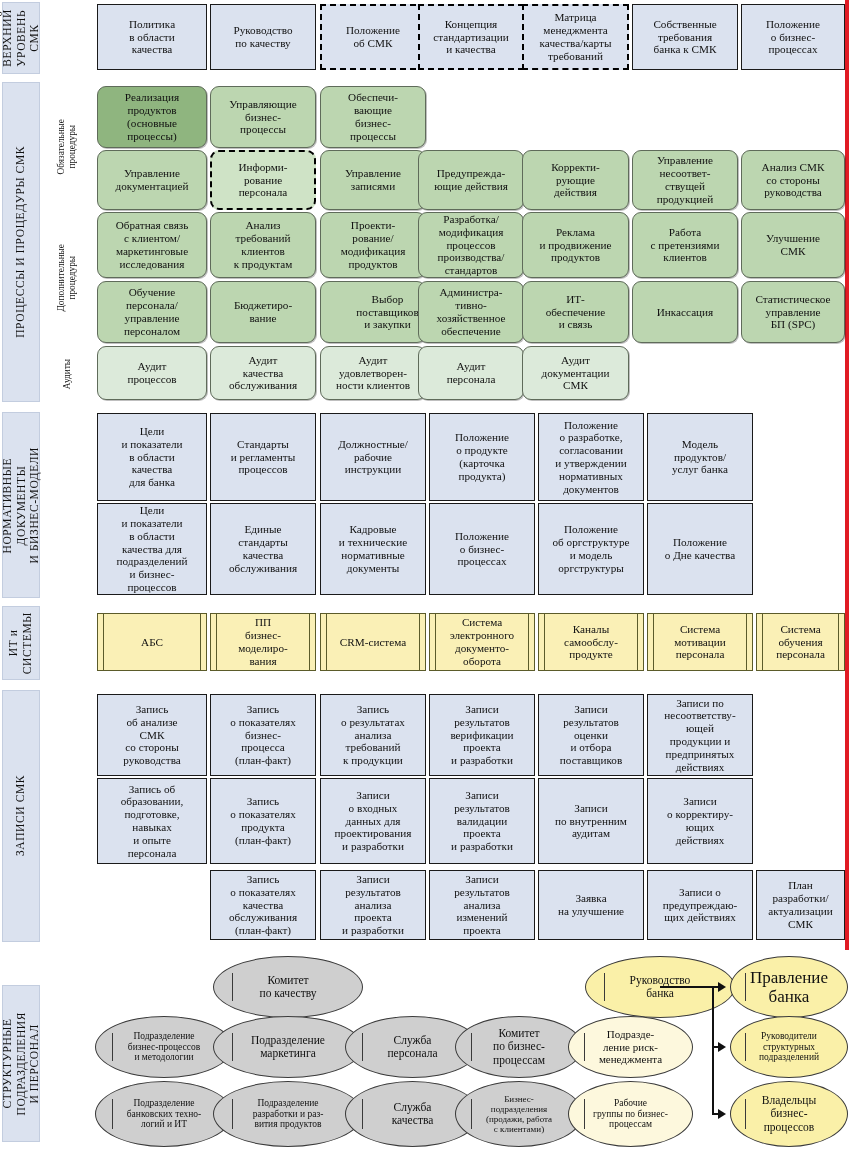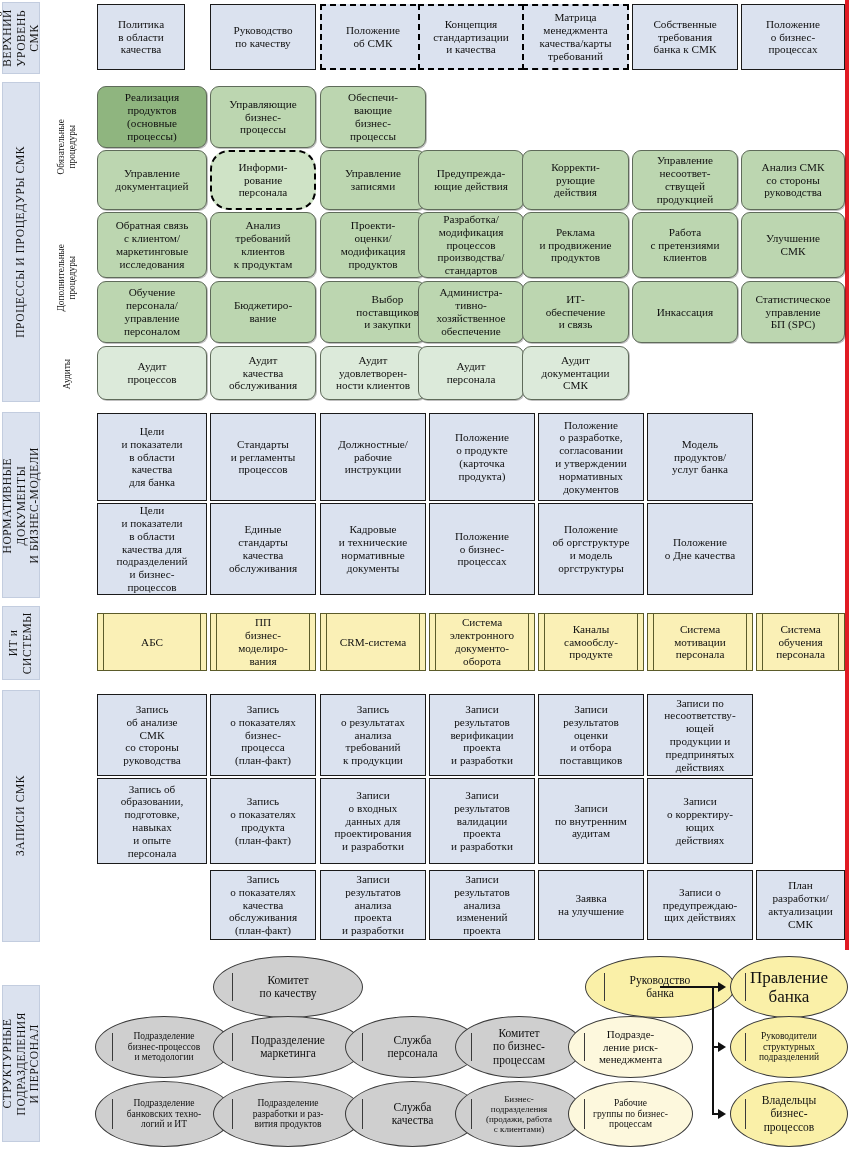--- a/index.html
+++ b/index.html
@@ -143,21 +143,21 @@
 
   <div class="red-rule" style="left:845px;top:0;width:4px;height:692px;"></div>
   <div class="red-rule" style="left:845px;top:692px;width:4px;height:258px;"></div>
 
   <div class="band" style="left:2px;top:2px;width:36px;height:70px;">
     <span class="band-txt">ВЕРХНИЙ
 УРОВЕНЬ
 СМК</span>
   </div>
 
-  <div class="node doc" style="left:97px;top:4px;width:88px;height:66px;">Политика
+  <div class="node doc" style="left:97px;top:4px;width:110px;height:66px;">Политика
 в области
 качества</div>
   <div class="node doc" style="left:210px;top:4px;width:106px;height:66px;">Руководство
 по качеству</div>
   <div class="node doc dashed" style="left:320px;top:4px;width:106px;height:66px;">Положение
 об СМК</div>
   <div class="node doc dashed" style="left:418px;top:4px;width:106px;height:66px;">Концепция
 стандартизации
 и качества</div>
   <div class="node doc dashed" style="left:522px;top:4px;width:107px;height:66px;">Матрица
@@ -194,21 +194,21 @@
   <div class="node proc" style="left:210px;top:86px;width:106px;height:62px;">Управляющие
 бизнес-
 процессы</div>
   <div class="node proc" style="left:320px;top:86px;width:106px;height:62px;">Обеспечи-
 вающие
 бизнес-
 процессы</div>
 
   <div class="node proc" style="left:97px;top:150px;width:110px;height:60px;">Управление
 документацией</div>
-  <div class="node proc dashed" style="left:210px;top:150px;width:106px;height:60px;border-radius:19px;">Информи-
+  <div class="node proc dashed" style="left:210px;top:150px;width:106px;height:60px;">Информи-
 рование
 персонала</div>
   <div class="node proc" style="left:320px;top:150px;width:106px;height:60px;">Управление
 записями</div>
   <div class="node proc" style="left:418px;top:150px;width:106px;height:60px;">Предупрежда-
 ющие действия</div>
   <div class="node proc" style="left:522px;top:150px;width:107px;height:60px;">Корректи-
 рующие
 действия</div>
   <div class="node proc" style="left:632px;top:150px;width:106px;height:60px;">Управление
@@ -221,21 +221,21 @@
 
   <div class="node proc" style="left:97px;top:212px;width:110px;height:66px;">Обратная связь
 с клиентом/
 маркетинговые
 исследования</div>
   <div class="node proc" style="left:210px;top:212px;width:106px;height:66px;">Анализ
 требований
 клиентов
 к продуктам</div>
   <div class="node proc" style="left:320px;top:212px;width:106px;height:66px;">Проекти-
-оценки/
+рование/
 модификация
 продуктов</div>
   <div class="node proc" style="left:418px;top:212px;width:106px;height:66px;">Разработка/
 модификация
 процессов
 производства/
 стандартов</div>
   <div class="node proc" style="left:522px;top:212px;width:107px;height:66px;">Реклама
 и продвижение
 продуктов</div>

